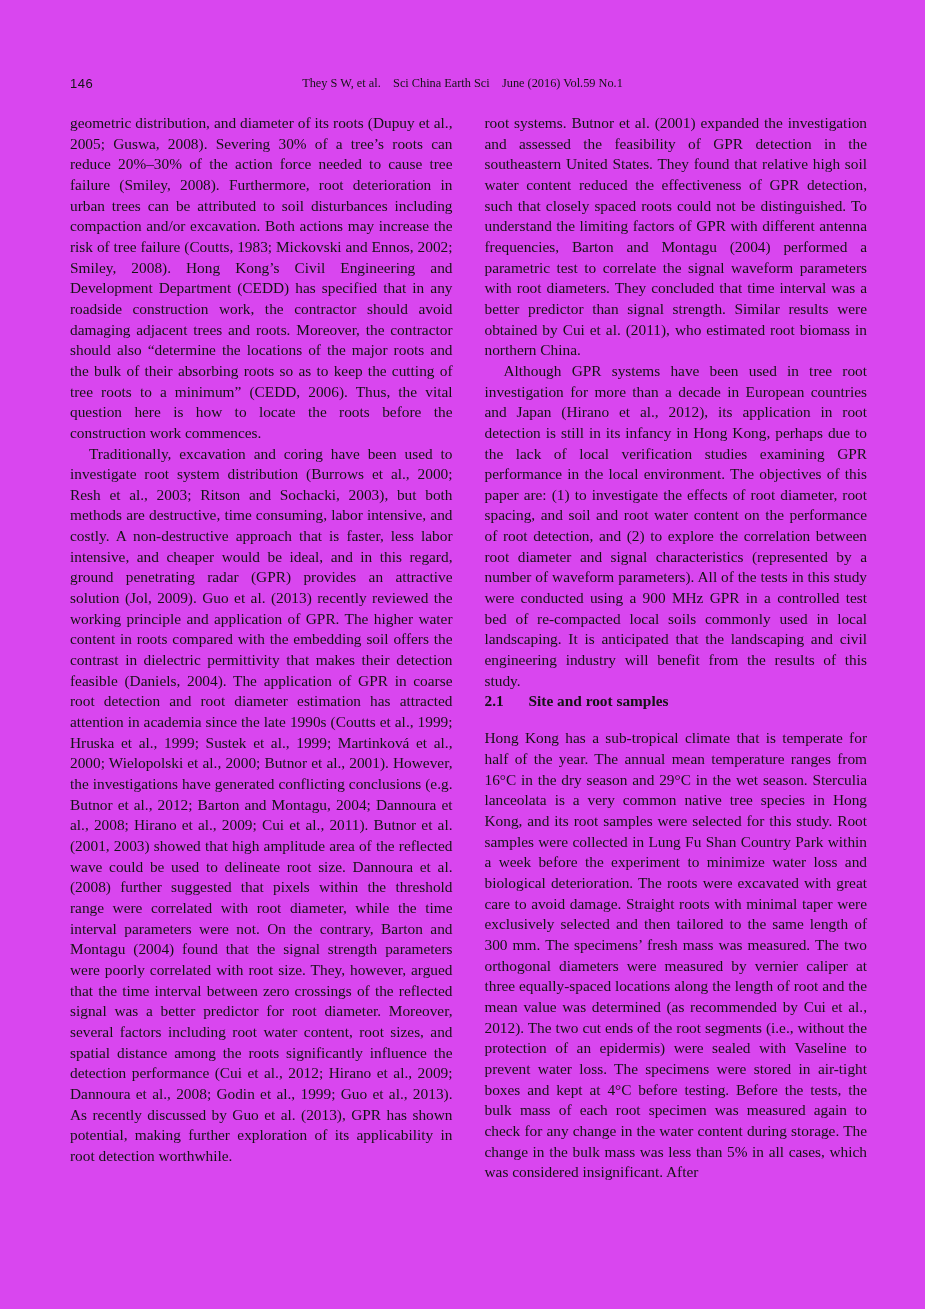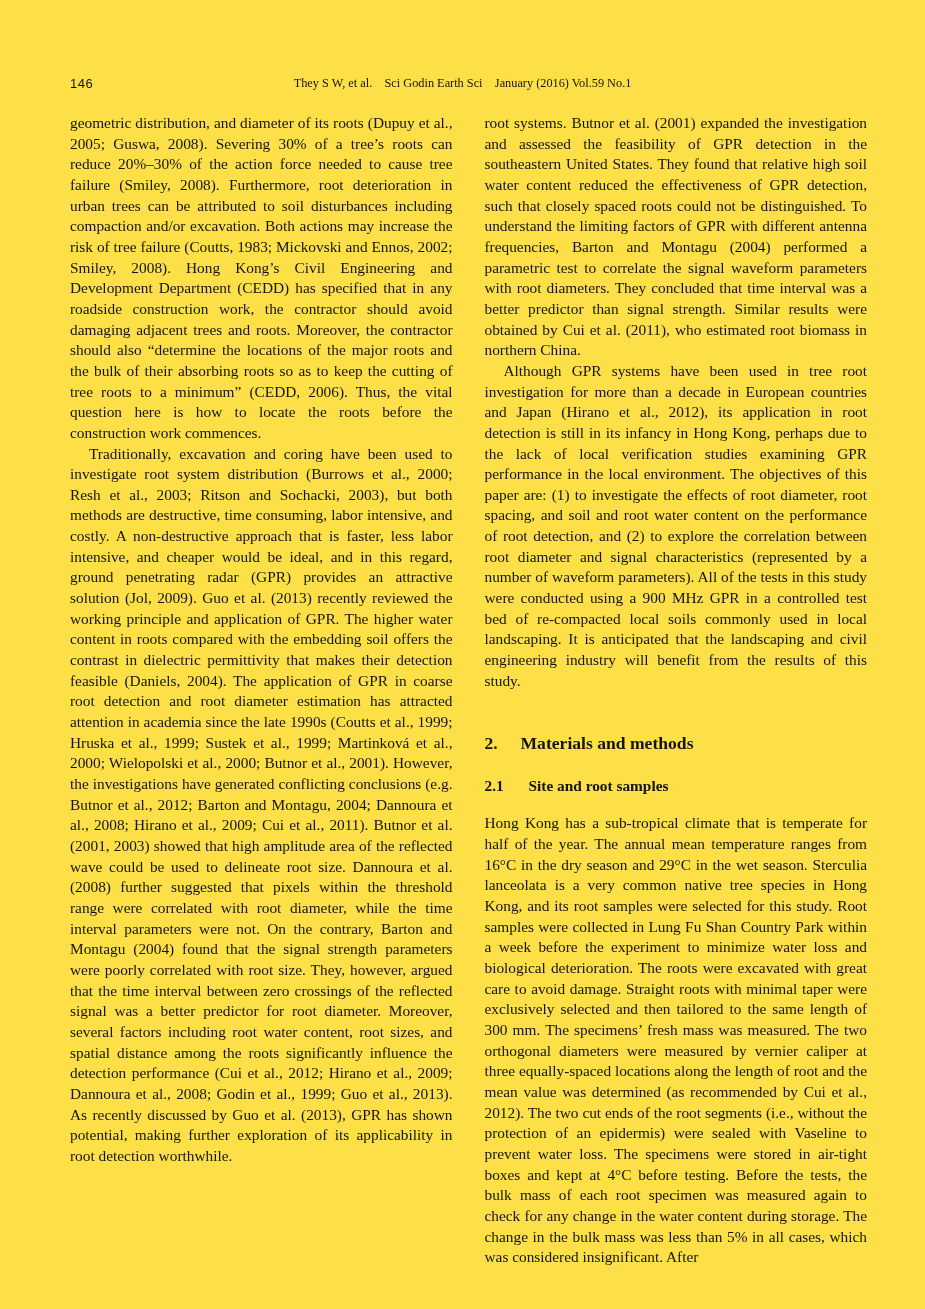--- a/index.html
+++ b/index.html
@@ -4,21 +4,21 @@
 <style>
   html, body {
     margin: 0;
     padding: 0;
     background: #ffffff;
   }
   .page {
     position: relative;
     width: 925px;
     height: 1309px;
-    background: #fde047;
+    background: #d946ef;
     color: #141414;
     font-family: "Liberation Serif", serif;
     overflow: hidden;
   }
   .running-head {
     position: absolute;
     top: 76px;
     left: 0;
     width: 100%;
     height: 18px;
@@ -86,30 +86,29 @@
     min-width: 44px;
   }
 </style>
 </head>
 <body>
 
 <div class="page">
 
   <div class="running-head">
     <span class="page-number">146</span>
-    <div class="head-center"><span>They S W, </span><span class="it">et al.</span><span>    </span><span class="it">Sci Godin Earth Sci</span><span>    </span><span>January (2016) Vol.59 No.1</span></div>
+    <div class="head-center"><span>They S W, </span><span class="it">et al.</span><span>    </span><span class="it">Sci China Earth Sci</span><span>    </span><span>June (2016) Vol.59 No.1</span></div>
   </div>
 
   <div class="content">
     <div class="column">
         <p class="para"><span>geometric distribution, and diameter of its roots (Dupuy et al., 2005; Guswa, 2008). Severing 30% of a tree’s roots can reduce 20%–30% of the action force needed to cause tree failure (Smiley, 2008). Furthermore, root deterioration in urban trees can be attributed to soil disturbances including compaction and/or excavation. Both actions may increase the risk of tree failure (Coutts, 1983; Mickovski and Ennos, 2002; Smiley, 2008). Hong Kong’s Civil Engineering and Development Department (CEDD) has specified that in any roadside construction work, the contractor should avoid damaging adjacent trees and roots. Moreover, the contractor should also “</span><span class="it">determine the locations of the major roots and the bulk of their absorbing roots so as to keep the cutting of tree roots to a minimum</span><span>” (CEDD, 2006). Thus, the vital question here is how to locate the roots before the construction work commences.</span></p>
         <p class="para indent"><span>Traditionally, excavation and coring have been used to investigate root system distribution (Burrows et al., 2000; Resh et al., 2003; Ritson and Sochacki, 2003), but both methods are destructive, time consuming, labor intensive, and costly. A non-destructive approach that is faster, less labor intensive, and cheaper would be ideal, and in this regard, ground penetrating radar (GPR) provides an attractive solution (Jol, 2009). Guo et al. (2013) recently reviewed the working principle and application of GPR. The higher water content in roots compared with the embedding soil offers the contrast in dielectric permittivity that makes their detection feasible (Daniels, 2004). The application of GPR in coarse root detection and root diameter estimation has attracted attention in academia since the late 1990s (Coutts et al., 1999; Hruska et al., 1999; Sustek et al., 1999; Martinková et al., 2000; Wielopolski et al., 2000; Butnor et al., 2001). However, the investigations have generated conflicting conclusions (e.g. Butnor et al., 2012; Barton and Montagu, 2004; Dannoura et al., 2008; Hirano et al., 2009; Cui et al., 2011). Butnor et al. (2001, 2003) showed that high amplitude area of the reflected wave could be used to delineate root size. Dannoura et al. (2008) further suggested that pixels within the threshold range were correlated with root diameter, while the time interval parameters were not. On the contrary, Barton and Montagu (2004) found that the signal strength parameters were poorly correlated with root size. They, however, argued that the time interval between zero crossings of the reflected signal was a better predictor for root diameter. Moreover, several factors including root water content, root sizes, and spatial distance among the roots significantly influence the detection performance (Cui et al., 2012; Hirano et al., 2009; Dannoura et al., 2008; Godin et al., 1999; Guo et al., 2013). As recently discussed by Guo et al. (2013), GPR has shown potential, making further exploration of its applicability in root detection worthwhile.</span></p>
       </div>
     <div class="column">
         <p class="para"><span>root systems. Butnor et al. (2001) expanded the investigation and assessed the feasibility of GPR detection in the southeastern United States. They found that relative high soil water content reduced the effectiveness of GPR detection, such that closely spaced roots could not be distinguished. To understand the limiting factors of GPR with different antenna frequencies, Barton and Montagu (2004) performed a parametric test to correlate the signal waveform parameters with root diameters. They concluded that time interval was a better predictor than signal strength. Similar results were obtained by Cui et al. (2011), who estimated root biomass in northern China.</span></p>
         <p class="para indent"><span>Although GPR systems have been used in tree root investigation for more than a decade in European countries and Japan (Hirano et al., 2012), its application in root detection is still in its infancy in Hong Kong, perhaps due to the lack of local verification studies examining GPR performance in the local environment. The objectives of this paper are: (1) to investigate the effects of root diameter, root spacing, and soil and root water content on the performance of root detection, and (2) to explore the correlation between root diameter and signal characteristics (represented by a number of waveform parameters). All of the tests in this study were conducted using a 900 MHz GPR in a controlled test bed of re-compacted local soils commonly used in local landscaping. It is anticipated that the landscaping and civil engineering industry will benefit from the results of this study.</span></p>
-        <div class="sec-heading"><span class="sec-num">2.</span><span>Materials and methods</span></div>
         <div class="subsec-heading"><span class="sec-num">2.1</span><span>Site and root samples</span></div>
         <p class="para"><span>Hong Kong has a sub-tropical climate that is temperate for half of the year. The annual mean temperature ranges from 16°C in the dry season and 29°C in the wet season. </span><span class="it">Sterculia lanceolata</span><span> is a very common native tree species in Hong Kong, and its root samples were selected for this study. Root samples were collected in Lung Fu Shan Country Park within a week before the experiment to minimize water loss and biological deterioration. The roots were excavated with great care to avoid damage. Straight roots with minimal taper were exclusively selected and then tailored to the same length of 300 mm. The specimens’ fresh mass was measured. The two orthogonal diameters were measured by vernier caliper at three equally-spaced locations along the length of root and the mean value was determined (as recommended by Cui et al., 2012). The two cut ends of the root segments (i.e., without the protection of an epidermis) were sealed with Vaseline to prevent water loss. The specimens were stored in air-tight boxes and kept at 4°C before testing. Before the tests, the bulk mass of each root specimen was measured again to check for any change in the water content during storage. The change in the bulk mass was less than 5% in all cases, which was considered insignificant. After</span></p>
       </div>
   </div>
 
 </div>
 
 </body></html>

